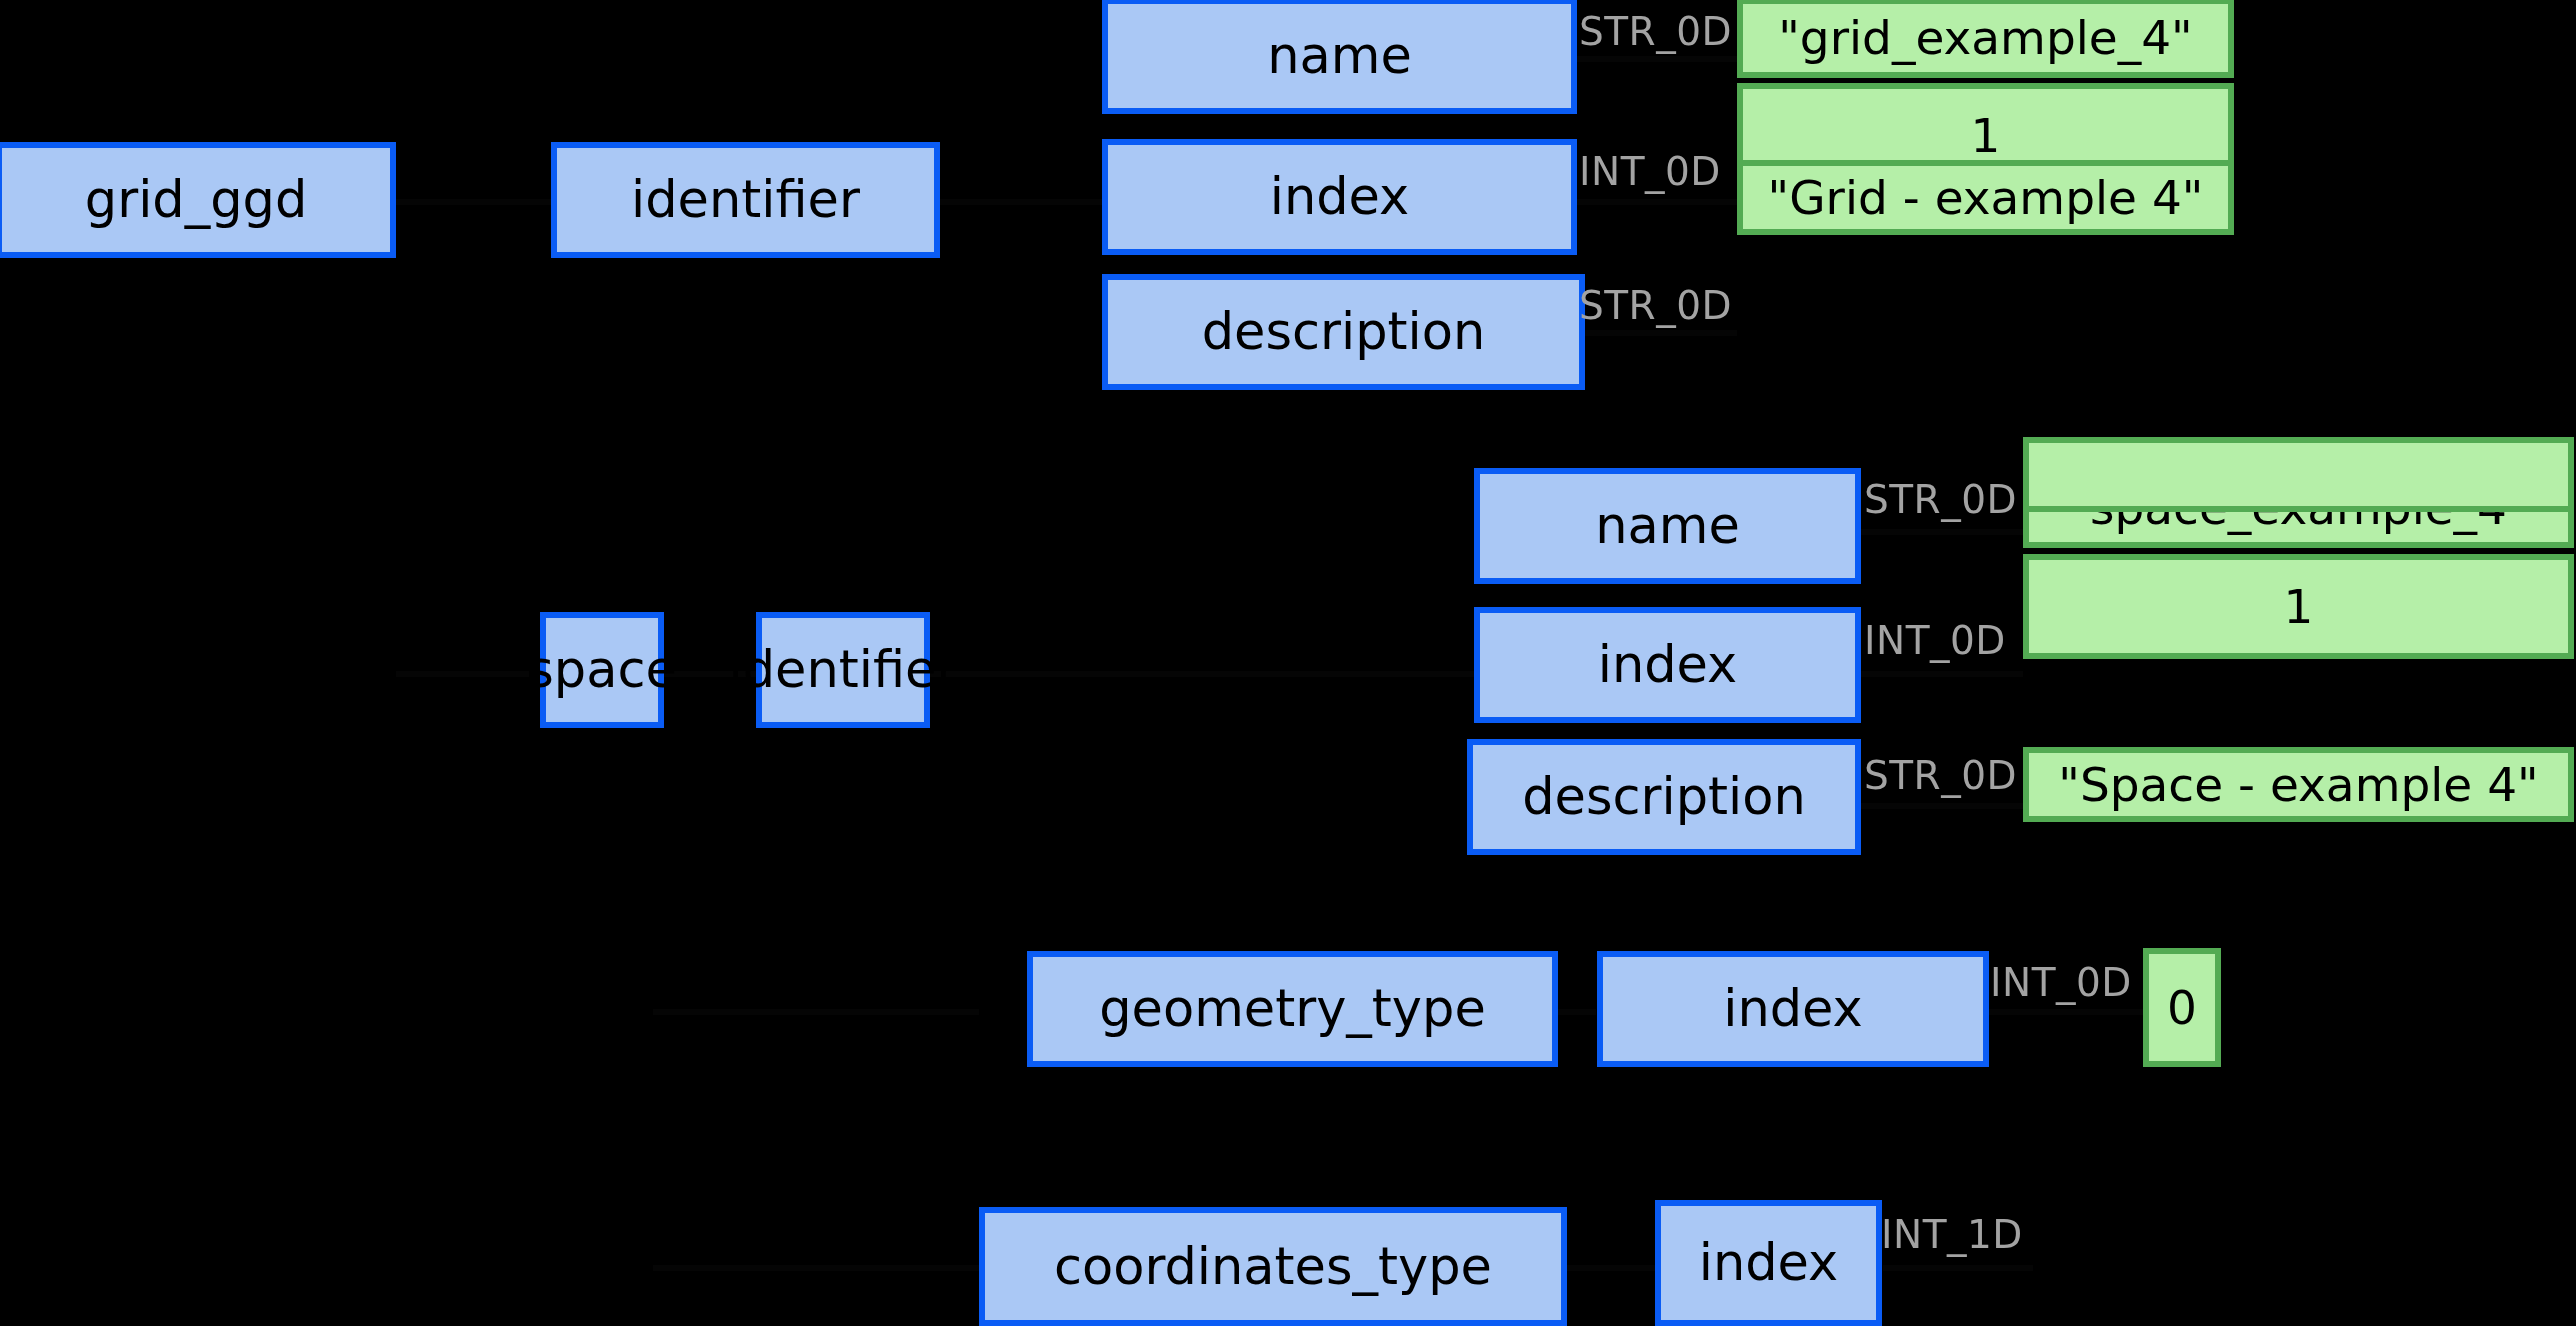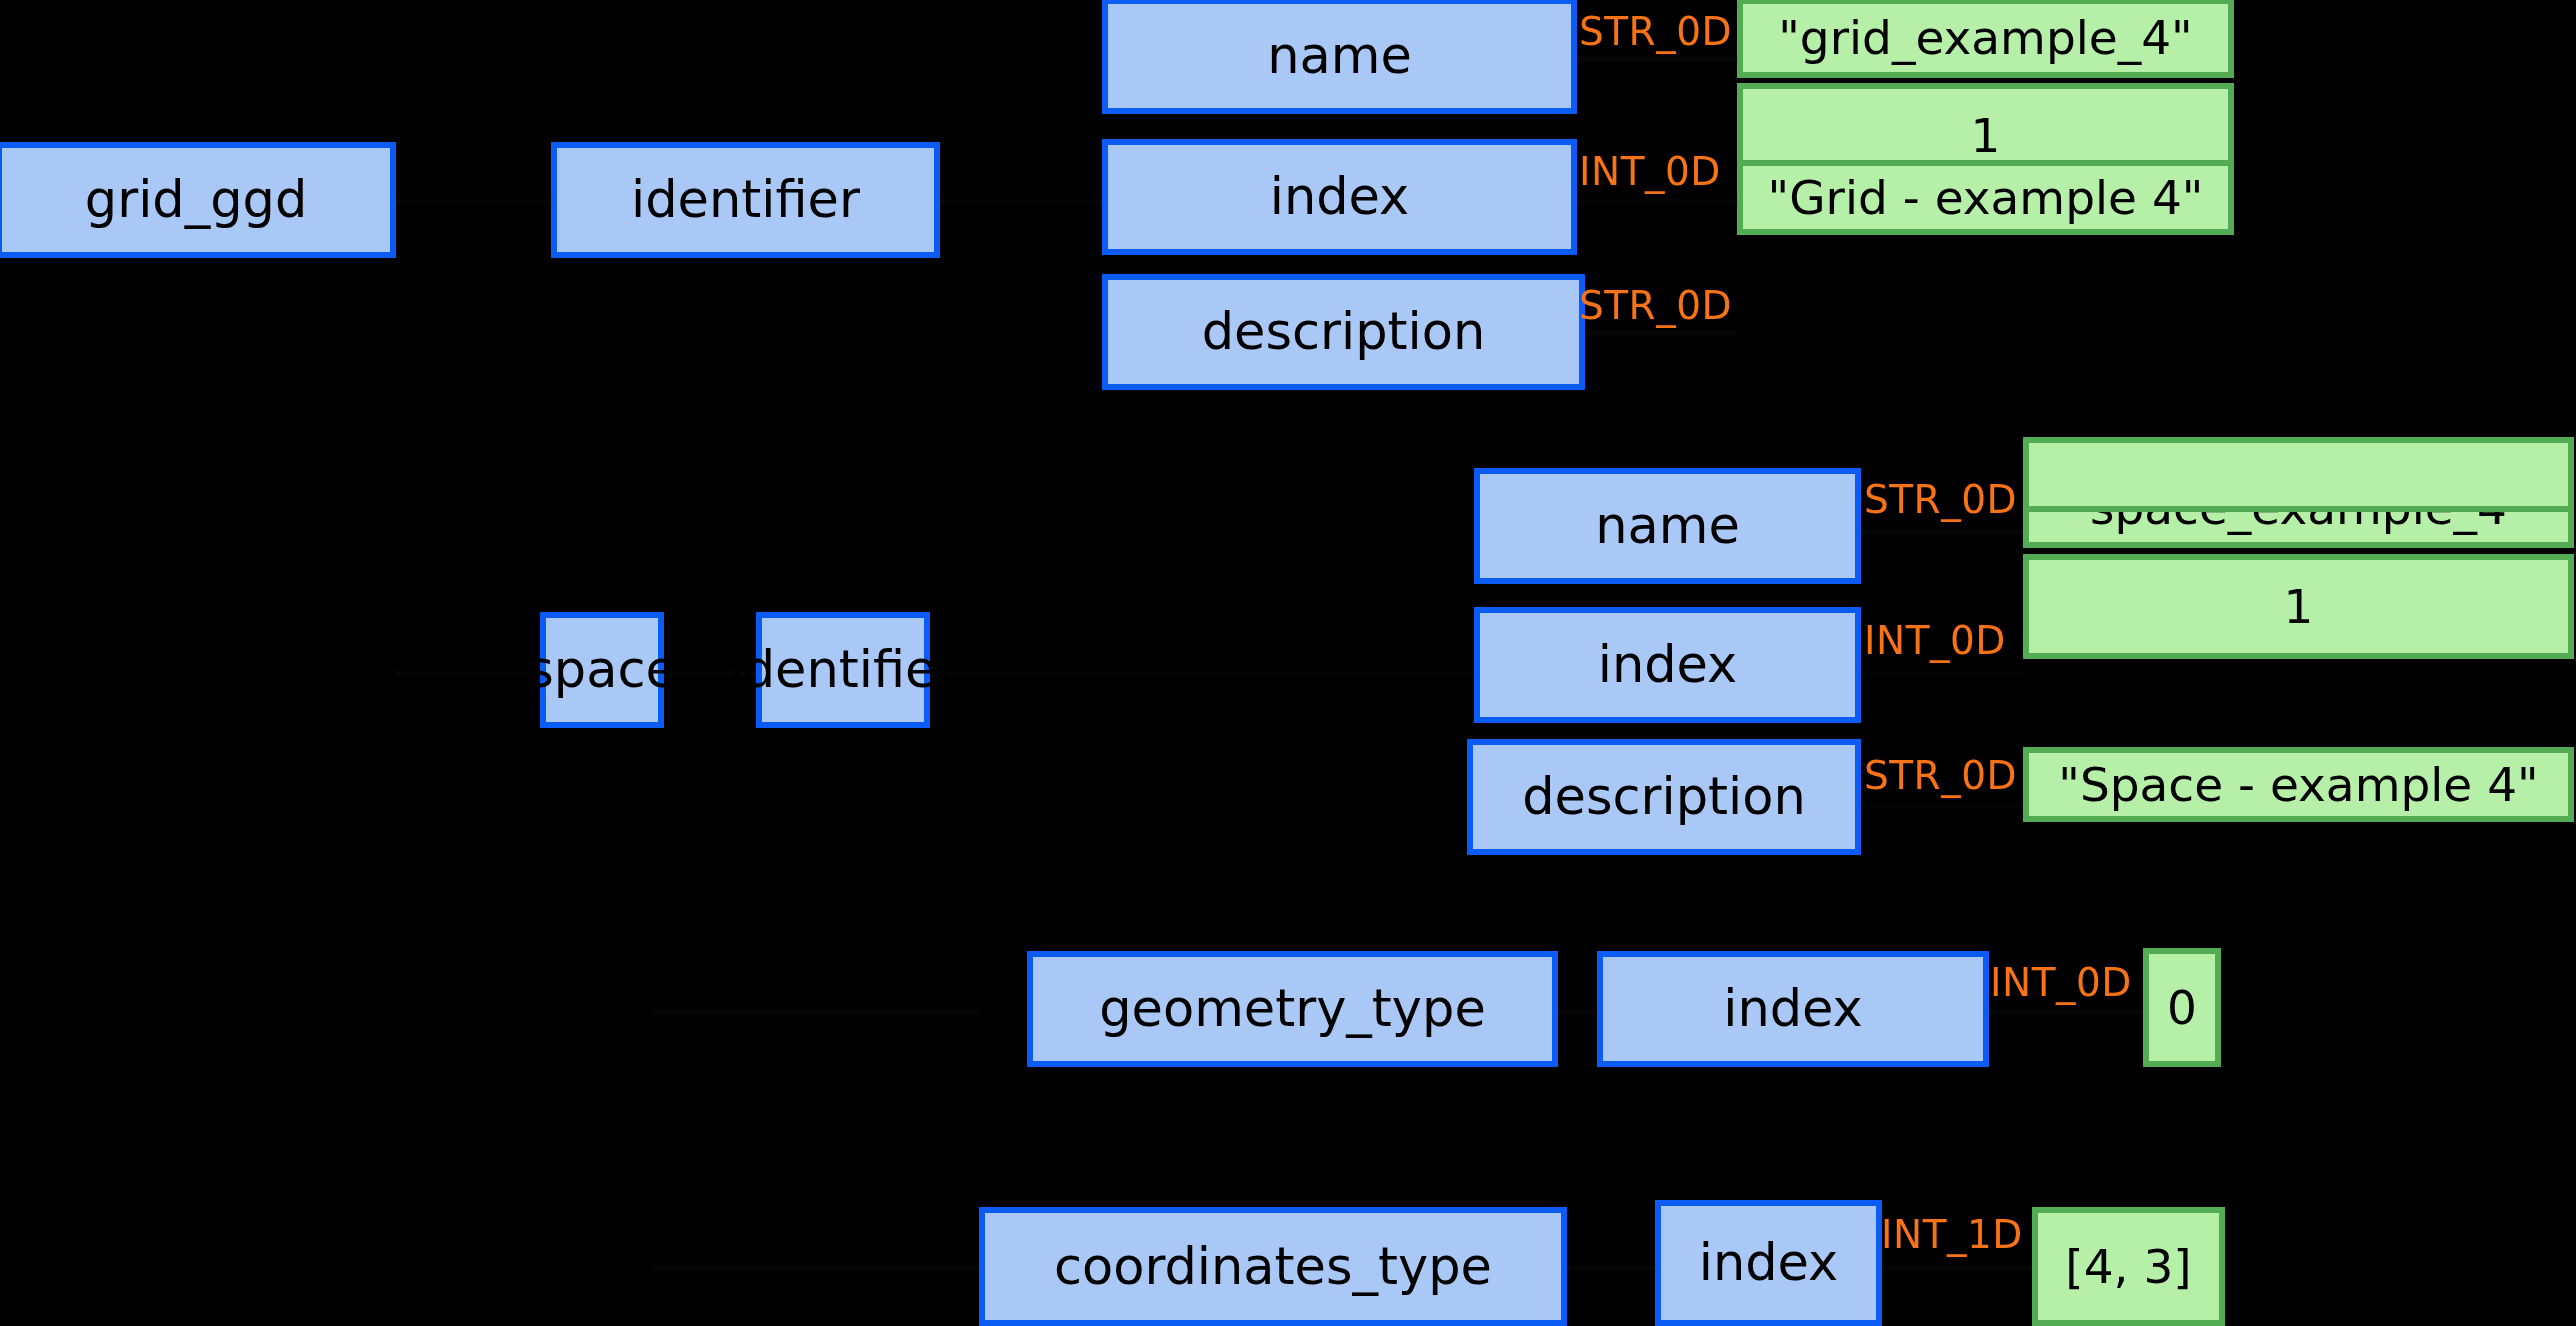--- a/index.html
+++ b/index.html
@@ -38,21 +38,21 @@
   }
   .node-value {
     background: #b5efa8;
     border: 6.9px solid #53ab53;
     color: #000000;
     font-size: 47px;
   }
   
   .type-label {
     position: absolute;
-    color: #f97316;
+    color: #a3a3a3;
     font-size: 39px;
     line-height: 1;
     white-space: nowrap;
     letter-spacing: 0.5px;
   }
   
   .edge {
     position: absolute;
     background: #050505;
     height: 5.9px;
@@ -172,18 +172,15 @@
   <div class="node node-path" style="left:979px; top:1207px; width:588px; height:119px;">
     <span>coordinates_type</span>
   </div>
 
   <div class="node node-path" style="left:1655px; top:1200px; width:227px; height:126px;">
     <span>index</span>
   </div>
 
   <div class="type-label" style="left:1881px; top:1215px;">INT_1D</div>
 
-  <div class="node node-value" style="left:2032px; top:1207px; width:193px; height:119px;">
-    <span>[4, 3]</span>
-  </div>
 
 </div>
 
 
 </body></html>

